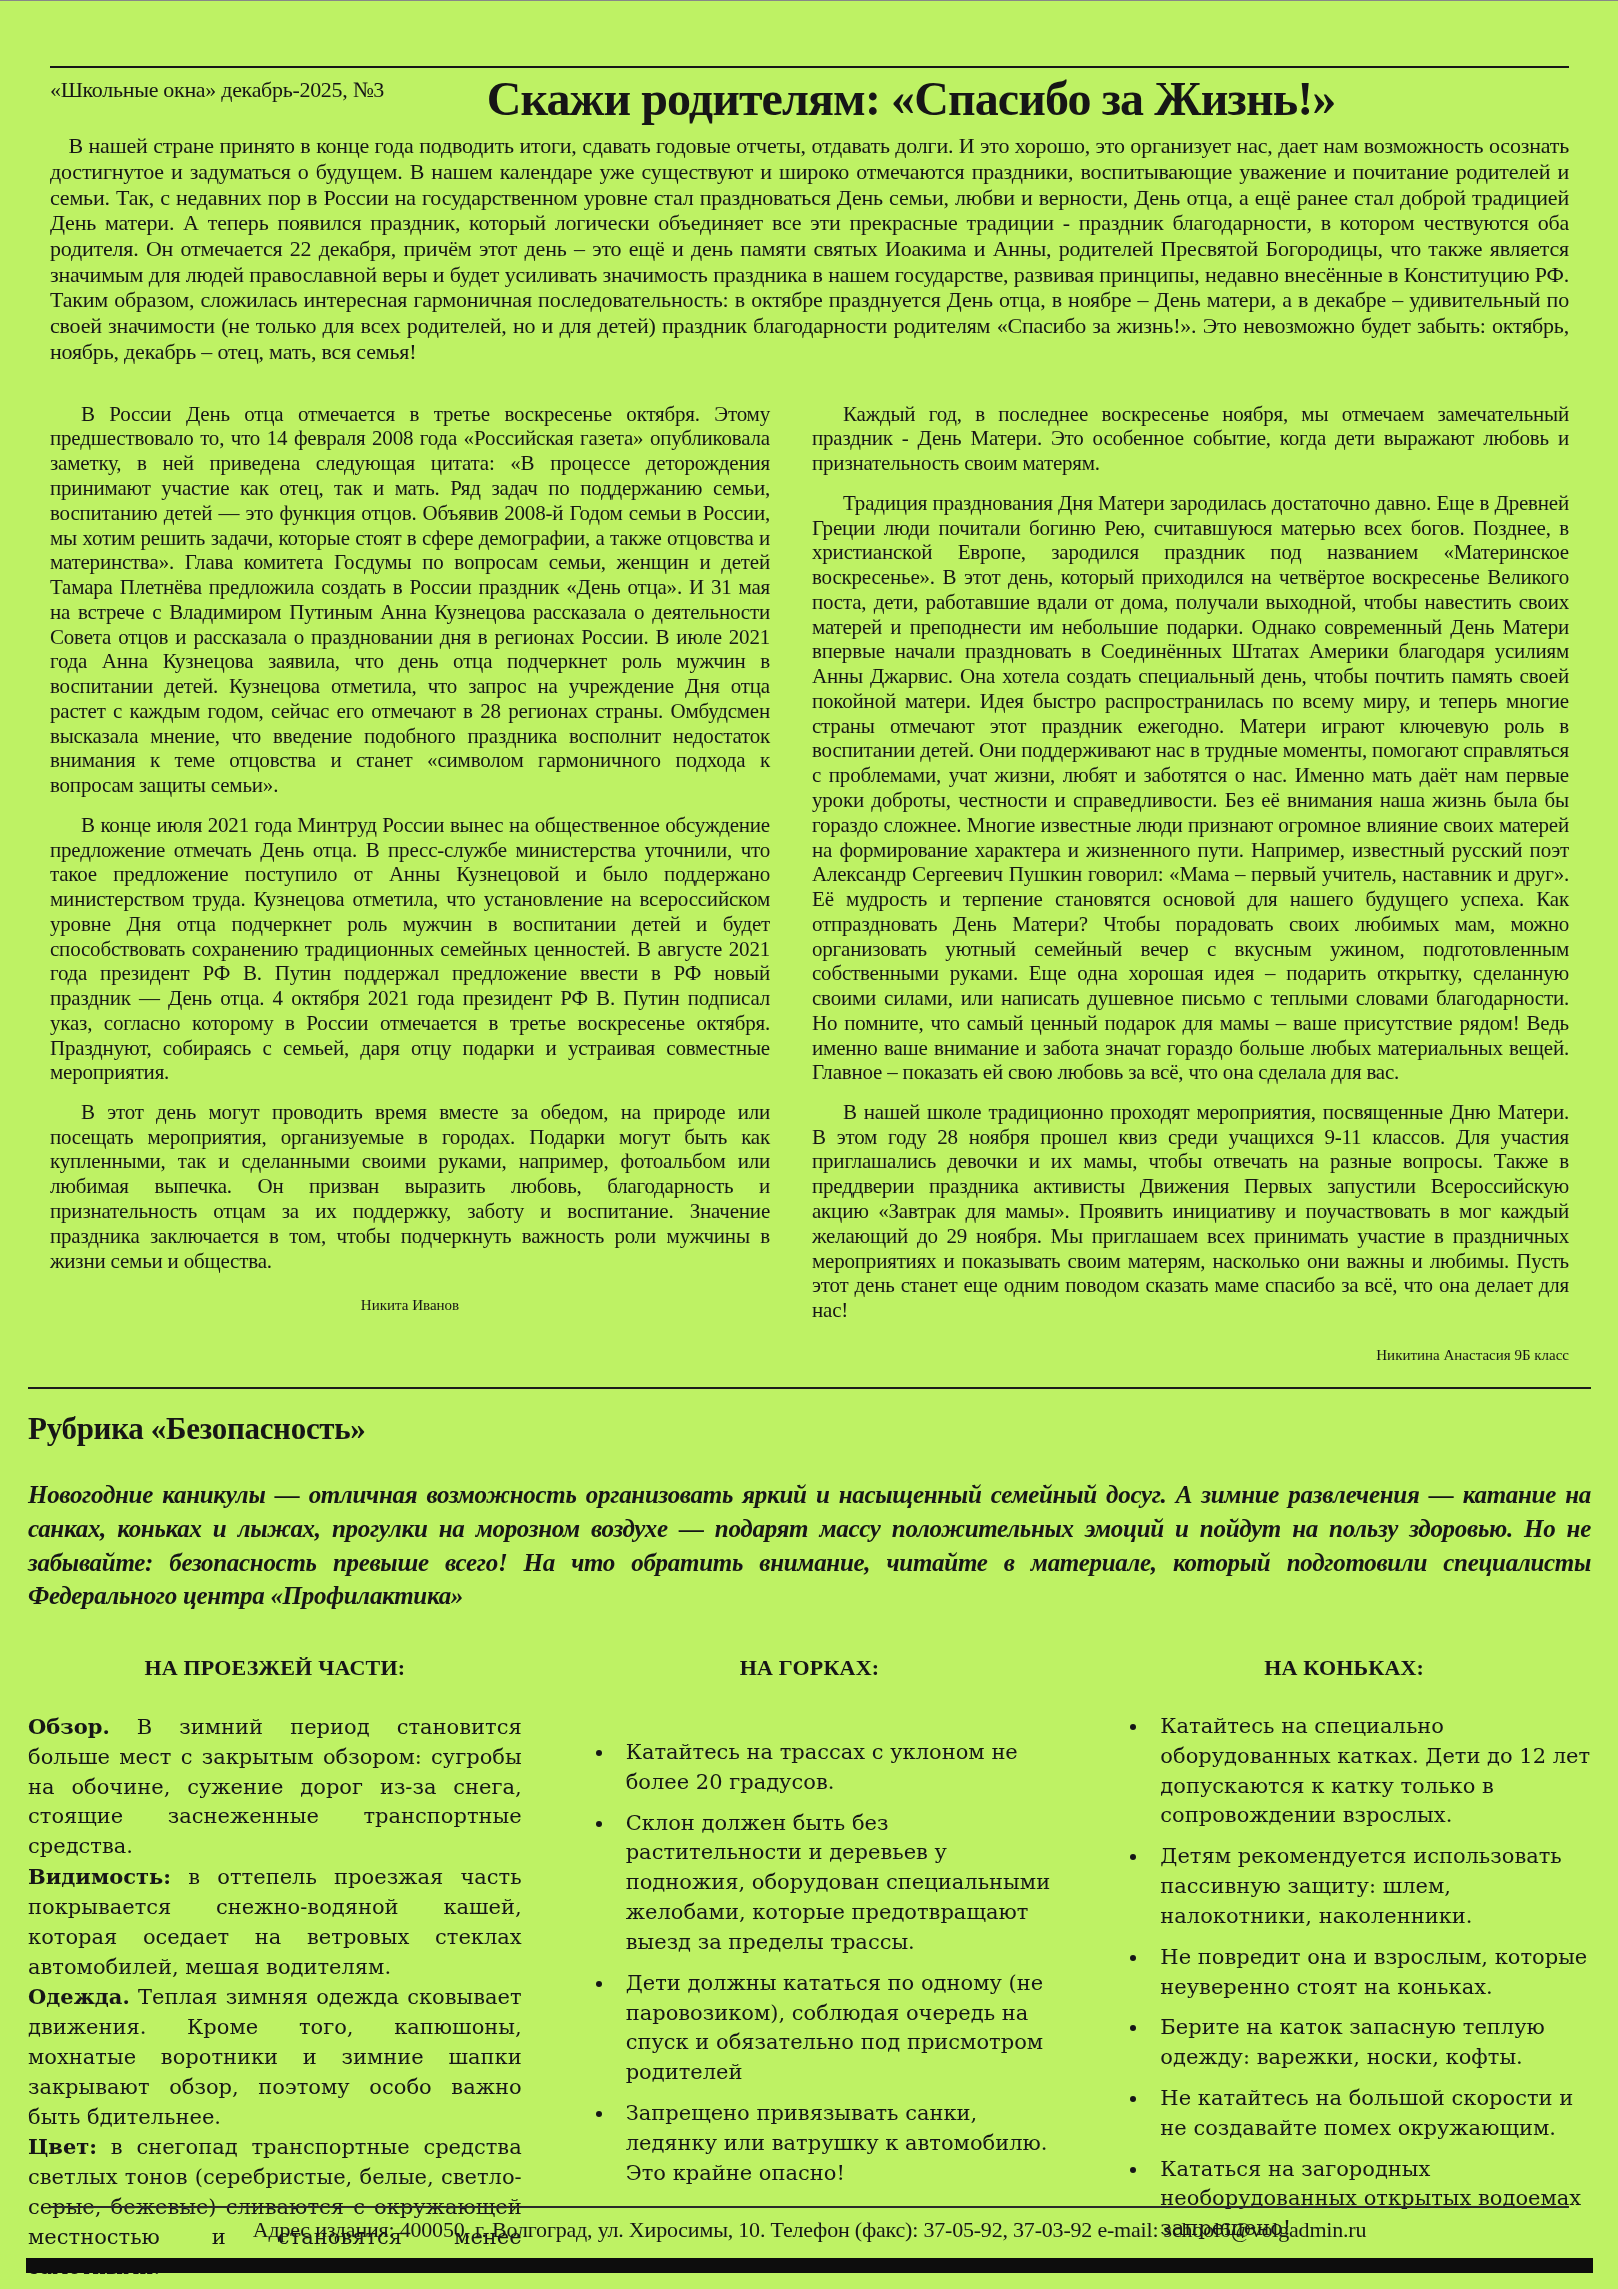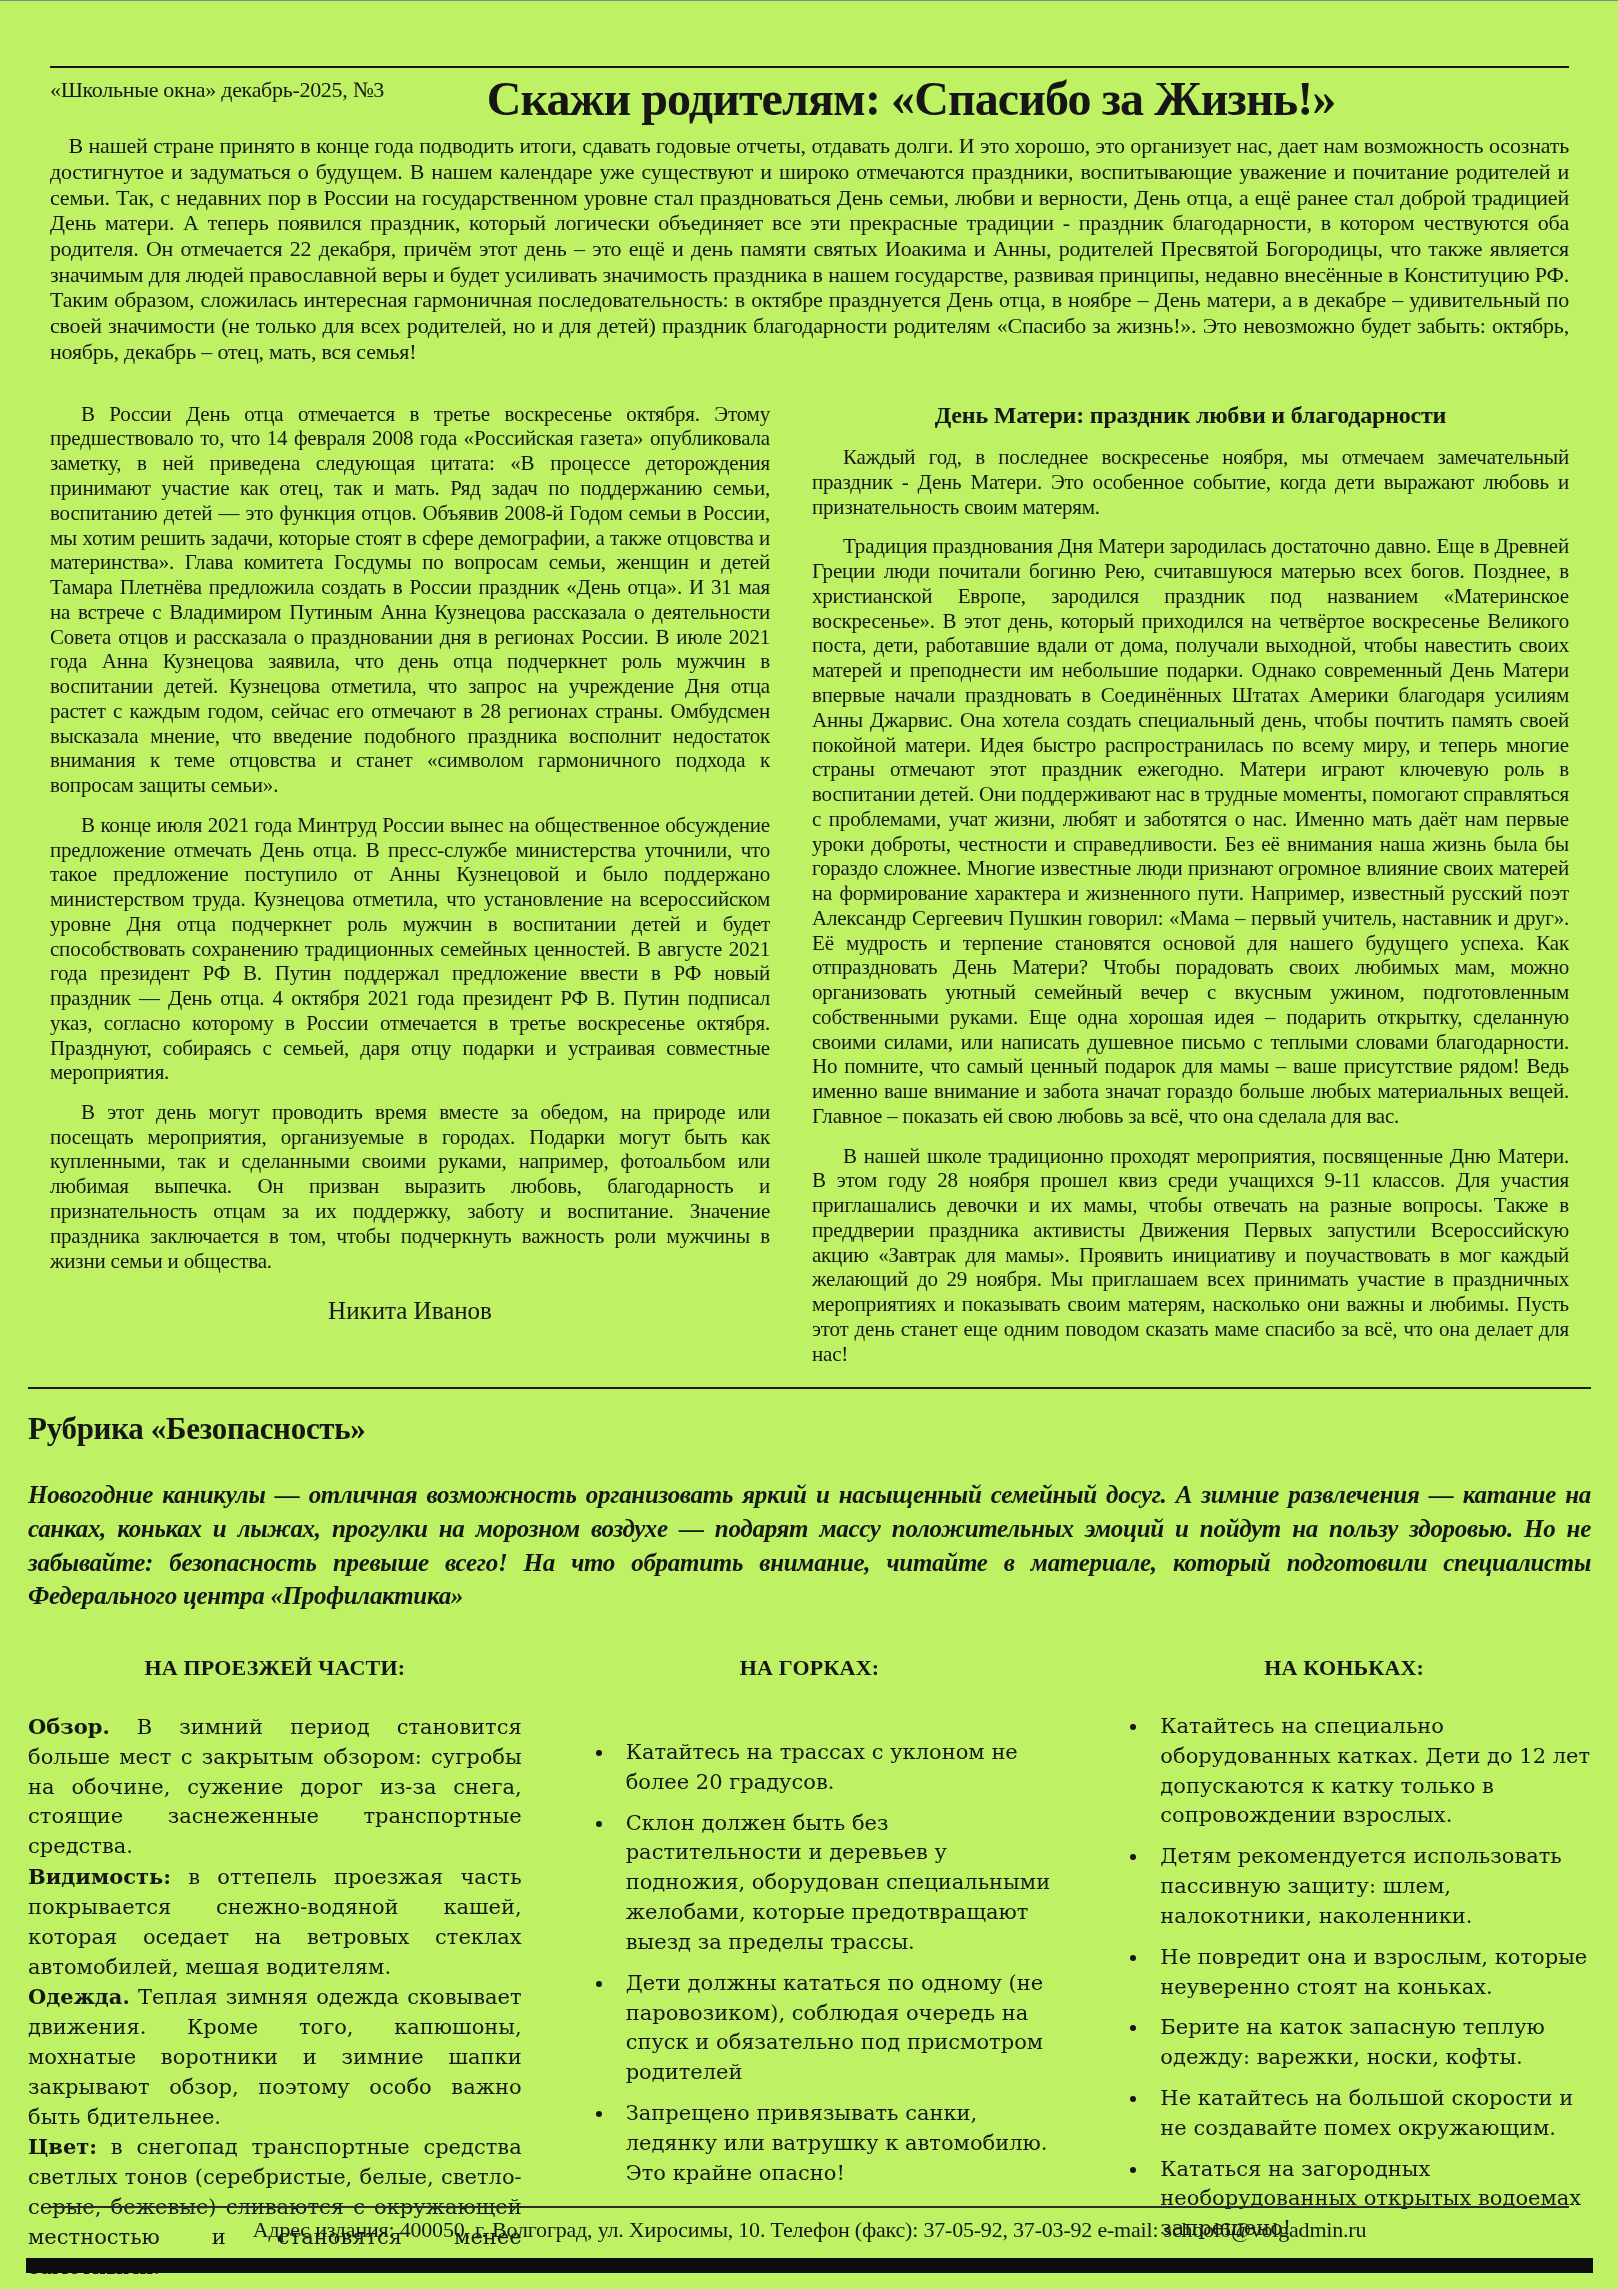--- a/index.html
+++ b/index.html
@@ -35,21 +35,21 @@
   .col-left  { width:720px; flex:0 0 auto; }
   .col-right { flex:1 1 auto; }
   .col-heading {
     text-align:center; font-size:24px; font-weight:bold;
     margin-bottom:16.6px; letter-spacing:-0.2px;
   }
   .article-par {
     font-size:21px; line-height:1.18; text-align:justify;
     text-indent:31px; margin-bottom:14.8px; letter-spacing:-0.2px;
   }
-  .byline { font-size:25px; margin-top:24px; }
+  .byline { font-size:15px; margin-top:24px; }
   .byline.center { text-align:center; }
   .byline.right  { text-align:right; }
   .section-rule { border:none; border-top:2.8px solid #1c1c1c; margin:0 28px; }
   .safety-block { padding:0 28px; }
   .safety-heading {
     margin-top:22px;
     font-size:31px; font-weight:bold; letter-spacing:-0.3px;
   }
   .safety-lead {
     margin-top:31px;
@@ -89,21 +89,20 @@
     <p class="intro">В нашей стране принято в конце года подводить итоги, сдавать годовые отчеты, отдавать долги. И это хорошо, это организует нас, дает нам возможность осознать достигнутое и задуматься о будущем. В нашем календаре уже существуют и широко отмечаются праздники, воспитывающие уважение и почитание родителей и семьи. Так, с недавних пор в России на государственном уровне стал праздноваться День семьи, любви и верности, День отца, а ещё ранее стал доброй традицией День матери. А теперь появился праздник, который логически объединяет все эти прекрасные традиции - праздник благодарности, в котором чествуются оба родителя. Он отмечается 22 декабря, причём этот день – это ещё и день памяти святых Иоакима и Анны, родителей Пресвятой Богородицы, что также является значимым для людей православной веры и будет усиливать значимость праздника в нашем государстве, развивая принципы, недавно внесённые в Конституцию РФ. Таким образом, сложилась интересная гармоничная последовательность: в октябре празднуется День отца, в ноябре – День матери, а в декабре – удивительный по своей значимости (не только для всех родителей, но и для детей) праздник благодарности родителям «Спасибо за жизнь!». Это невозможно будет забыть: октябрь, ноябрь, декабрь – отец, мать, вся семья!</p>
 
     <div class="columns">
       <div class="col-left">
         <p class="article-par">В России День отца отмечается в третье воскресенье октября. Этому предшествовало то, что 14 февраля 2008 года «Российская газета» опубликовала заметку, в ней приведена следующая цитата: «В процессе деторождения принимают участие как отец, так и мать. Ряд задач по поддержанию семьи, воспитанию детей — это функция отцов. Объявив 2008-й Годом семьи в России, мы хотим решить задачи, которые стоят в сфере демографии, а также отцовства и материнства». Глава комитета Госдумы по вопросам семьи, женщин и детей Тамара Плетнёва предложила создать в России праздник «День отца». И 31 мая на встрече с Владимиром Путиным Анна Кузнецова рассказала о деятельности Совета отцов и рассказала о праздновании дня в регионах России. В июле 2021 года Анна Кузнецова заявила, что день отца подчеркнет роль мужчин в воспитании детей. Кузнецова отметила, что запрос на учреждение Дня отца растет с каждым годом, сейчас его отмечают в 28 регионах страны. Омбудсмен высказала мнение, что введение подобного праздника восполнит недостаток внимания к теме отцовства и станет «символом гармоничного подхода к вопросам защиты семьи».</p>
         <p class="article-par">В конце июля 2021 года Минтруд России вынес на общественное обсуждение предложение отмечать День отца. В пресс-службе министерства уточнили, что такое предложение поступило от Анны Кузнецовой и было поддержано министерством труда. Кузнецова отметила, что установление на всероссийском уровне Дня отца подчеркнет роль мужчин в воспитании детей и будет способствовать сохранению традиционных семейных ценностей. В августе 2021 года президент РФ В. Путин поддержал предложение ввести в РФ новый праздник — День отца. 4 октября 2021 года президент РФ В. Путин подписал указ, согласно которому в России отмечается в третье воскресенье октября. Празднуют, собираясь с семьей, даря отцу подарки и устраивая совместные мероприятия.</p>
         <p class="article-par">В этот день могут проводить время вместе за обедом, на природе или посещать мероприятия, организуемые в городах. Подарки могут быть как купленными, так и сделанными своими руками, например, фотоальбом или любимая выпечка. Он призван выразить любовь, благодарность и признательность отцам за их поддержку, заботу и воспитание. Значение праздника заключается в том, чтобы подчеркнуть важность роли мужчины в жизни семьи и общества.</p>
         <div class="byline center">Никита  Иванов</div>
       </div>
       <div class="col-right">
-        <h2 class="col-heading">День Матери: праздник любви и благодарности</h2>
         <p class="article-par">Каждый год, в последнее воскресенье ноября, мы отмечаем замечательный праздник - День Матери. Это особенное событие, когда дети выражают любовь и признательность своим матерям.</p>
         <p class="article-par">Традиция празднования Дня Матери зародилась достаточно давно. Еще в Древней Греции люди почитали богиню Рею, считавшуюся матерью всех богов. Позднее, в христианской Европе, зародился праздник под названием «Материнское воскресенье».  В этот день, который приходился на четвёртое воскресенье Великого поста, дети, работавшие вдали от дома, получали выходной, чтобы навестить своих матерей и преподнести им небольшие подарки. Однако современный День Матери впервые начали праздновать в Соединённых Штатах Америки благодаря усилиям Анны Джарвис. Она хотела создать специальный день, чтобы почтить память своей покойной матери. Идея быстро распространилась по всему миру, и теперь многие страны отмечают этот праздник ежегодно.  Матери играют ключевую роль в воспитании детей. Они поддерживают нас в трудные моменты, помогают справляться с проблемами, учат жизни, любят и заботятся о нас. Именно мать даёт нам первые уроки доброты, честности и справедливости. Без её внимания наша жизнь была бы гораздо сложнее. Многие известные люди признают огромное влияние своих матерей на формирование характера и жизненного пути. Например, известный русский поэт Александр Сергеевич Пушкин говорил: «Мама – первый учитель, наставник и друг». Её мудрость и терпение становятся основой для нашего будущего успеха. Как отпраздновать День Матери? Чтобы порадовать своих любимых мам, можно организовать уютный семейный вечер с вкусным ужином, подготовленным собственными руками. Еще одна хорошая идея – подарить открытку, сделанную своими силами, или написать душевное письмо с теплыми словами благодарности. Но помните, что самый ценный подарок для мамы – ваше присутствие рядом! Ведь именно ваше внимание и забота значат гораздо больше любых материальных вещей. Главное – показать ей свою любовь за всё, что она сделала для вас.</p>
         <p class="article-par">В нашей школе традиционно проходят мероприятия, посвященные Дню Матери. В этом году 28 ноября прошел квиз среди учащихся 9-11 классов. Для участия приглашались девочки и их мамы, чтобы отвечать на разные вопросы. Также в преддверии праздника активисты Движения Первых запустили Всероссийскую акцию «Завтрак для мамы». Проявить инициативу и поучаствовать в мог каждый желающий до 29 ноября. Мы приглашаем всех принимать участие в праздничных мероприятиях и показывать своим матерям, насколько они важны и любимы. Пусть этот день станет еще одним поводом сказать маме спасибо за всё, что она делает для нас!</p>
         <div class="byline right">Никитина Анастасия 9Б класс</div>
       </div>
     </div>
   </div>
 
   <hr class="section-rule">
 

